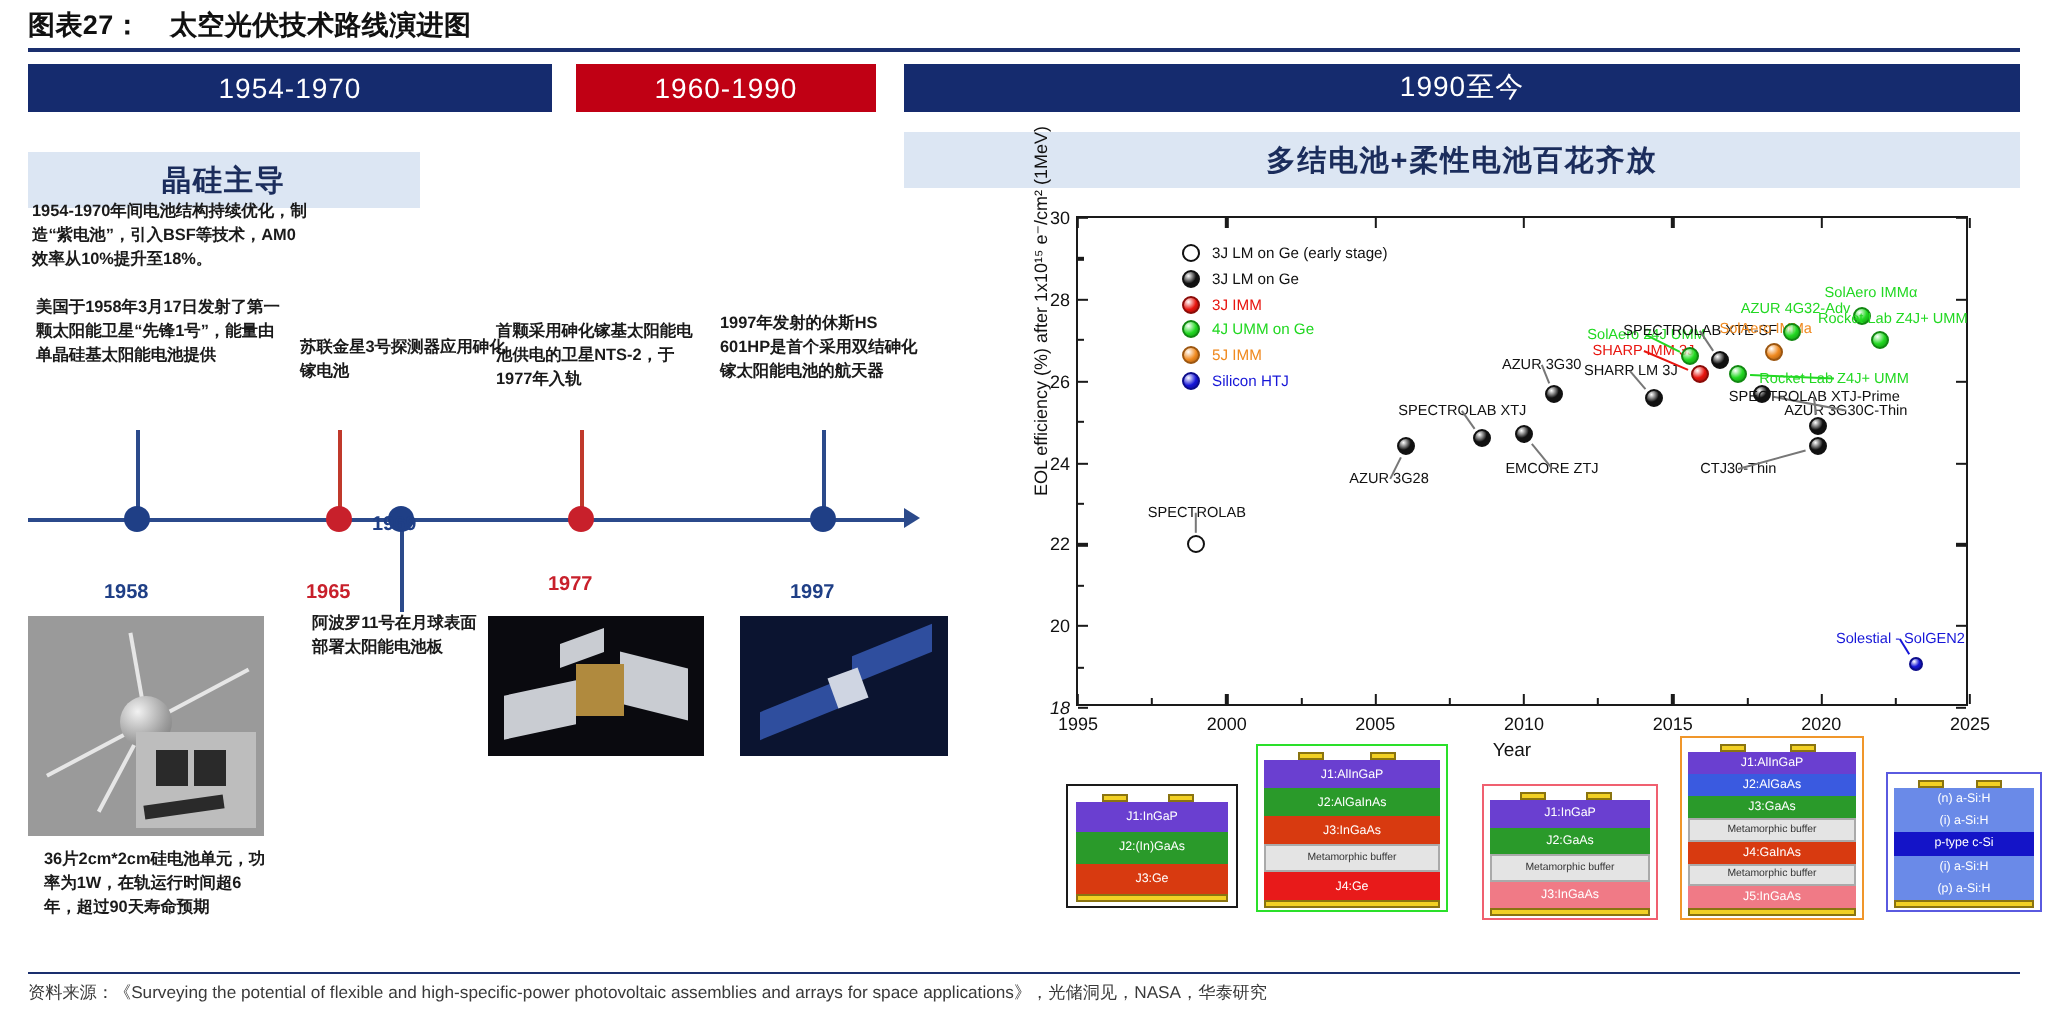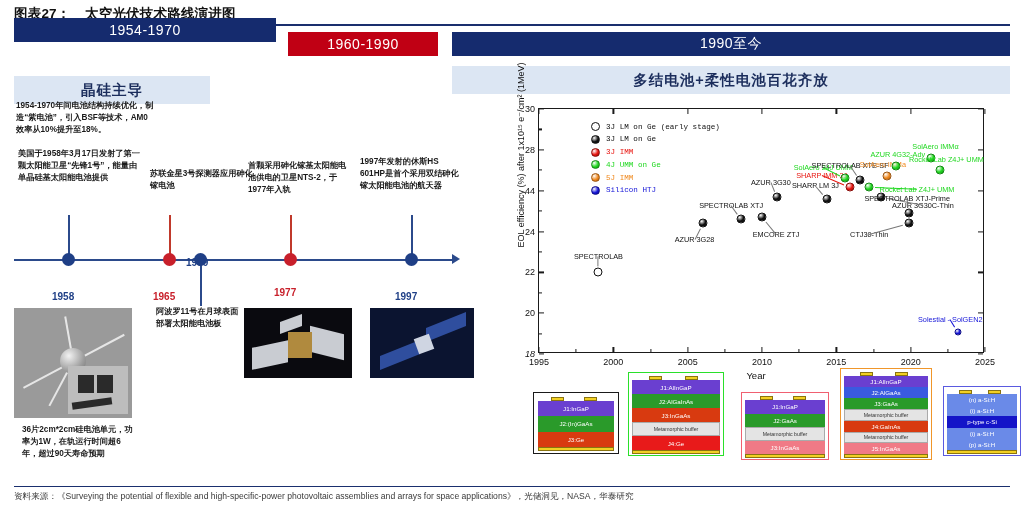--- a/index.html
+++ b/index.html
@@ -70,21 +70,21 @@
   .ytickmark.minor{width:3px;}
   .ytickmark.right{left:auto;right:0;}
   .xtick{position:absolute;top:100%;margin-top:5px;font-size:9px;color:#111;
          transform:translateX(-50%);white-space:nowrap;}
   .xtickmark{position:absolute;bottom:0;height:5px;width:1.2px;background:#1a1a1a;transform:translateX(-50%);}
   .xtickmark.minor{height:3px;}
   .xtickmark.top{bottom:auto;top:0;}
   .xlab{position:absolute;left:0;right:0;top:270px;text-align:center;font-size:9.5px;color:#111;}
 
   .legend{position:absolute;left:52px;top:12px;}
-  .lgrow{display:flex;align-items:center;height:11.5px;margin-bottom:1.2px;font-family:Liberation Mono, monospace;}
+  .lgrow{display:flex;align-items:center;height:11.5px;margin-bottom:1.2px;}
   .lgmk{width:9px;height:9px;border-radius:50%;margin-right:6px;flex:0 0 auto;}
   .lgtx{font-size:7.6px;white-space:nowrap;}
 
   .pt{position:absolute;border-radius:50%;transform:translate(-50%,-50%);}
   .plabel{position:absolute;font-size:7.3px;white-space:nowrap;transform:translate(-50%,-50%);}
   .leader{position:absolute;background:#666;height:.8px;transform-origin:0 50%;}
 
   
   .stack{position:absolute;box-sizing:border-box;}
   .stack .layers{position:absolute;left:0;right:0;bottom:0;top:0;}
@@ -100,21 +100,21 @@
 <body>
 
 <div class="root">
 
   <div class="title-bar">
     <span class="title-txt">图表27：</span>
     <span class="title-txt" style="margin-left:10px;">太空光伏技术路线演进图</span>
   </div>
   <div class="title-rule"></div>
 
-  <div class="era navy" style="left:14px;top:18px;width:262px;">1954-1970</div>
+  <div class="era navy" style="left:14px;top:32px;width:262px;">1954-1970</div>
   <div class="era red" style="left:288px;top:32px;width:150px;">1960-1990</div>
   <div class="era navy" style="left:452px;top:32px;width:558px;">1990至今</div>
 
   <div class="sub blue" style="left:14px;top:76px;width:196px;">晶硅主导</div>
   <div class="sub blue" style="left:452px;top:66px;width:558px;">多结电池+柔性电池百花齐放</div>
 
   <div class="note b" style="left:16px;top:100px;width:140px;">1954-1970年间电池结构持续优化，制造“紫电池”，引入BSF等技术，AM0效率从10%提升至18%。</div>
   <div class="note b" style="left:18px;top:148px;width:122px;">美国于1958年3月17日发射了第一颗太阳能卫星“先锋1号”，能量由单晶硅基太阳能电池提供</div>
   <div class="note b" style="left:150px;top:168px;width:108px;">苏联金星3号探测器应用砷化镓电池</div>
   <div class="note b" style="left:248px;top:160px;width:100px;">首颗采用砷化镓基太阳能电池供电的卫星NTS-2，于1977年入轨</div>
@@ -206,21 +206,21 @@
         <div class="ytickmark right" style="top: 245px;"></div>
         <div class="ytick" style="top: 204.167px;">20</div>
         <div class="ytickmark" style="top: 204.167px;"></div>
         <div class="ytickmark right" style="top: 204.167px;"></div>
         <div class="ytick" style="top: 163.333px;">22</div>
         <div class="ytickmark" style="top: 163.333px;"></div>
         <div class="ytickmark right" style="top: 163.333px;"></div>
         <div class="ytick" style="top: 122.5px;">24</div>
         <div class="ytickmark" style="top: 122.5px;"></div>
         <div class="ytickmark right" style="top: 122.5px;"></div>
-        <div class="ytick" style="top: 81.6667px;">44</div>
+        <div class="ytick" style="top: 81.6667px;">26</div>
         <div class="ytickmark" style="top: 81.6667px;"></div>
         <div class="ytickmark right" style="top: 81.6667px;"></div>
         <div class="ytick" style="top: 40.8333px;">28</div>
         <div class="ytickmark" style="top: 40.8333px;"></div>
         <div class="ytickmark right" style="top: 40.8333px;"></div>
         <div class="ytick" style="top: 0px;">30</div>
         <div class="ytickmark" style="top: 0px;"></div>
         <div class="ytickmark right" style="top: 0px;"></div>
         <div class="ytickmark minor" style="top: 224.583px;"></div>
         <div class="ytickmark minor" style="top: 183.75px;"></div>

